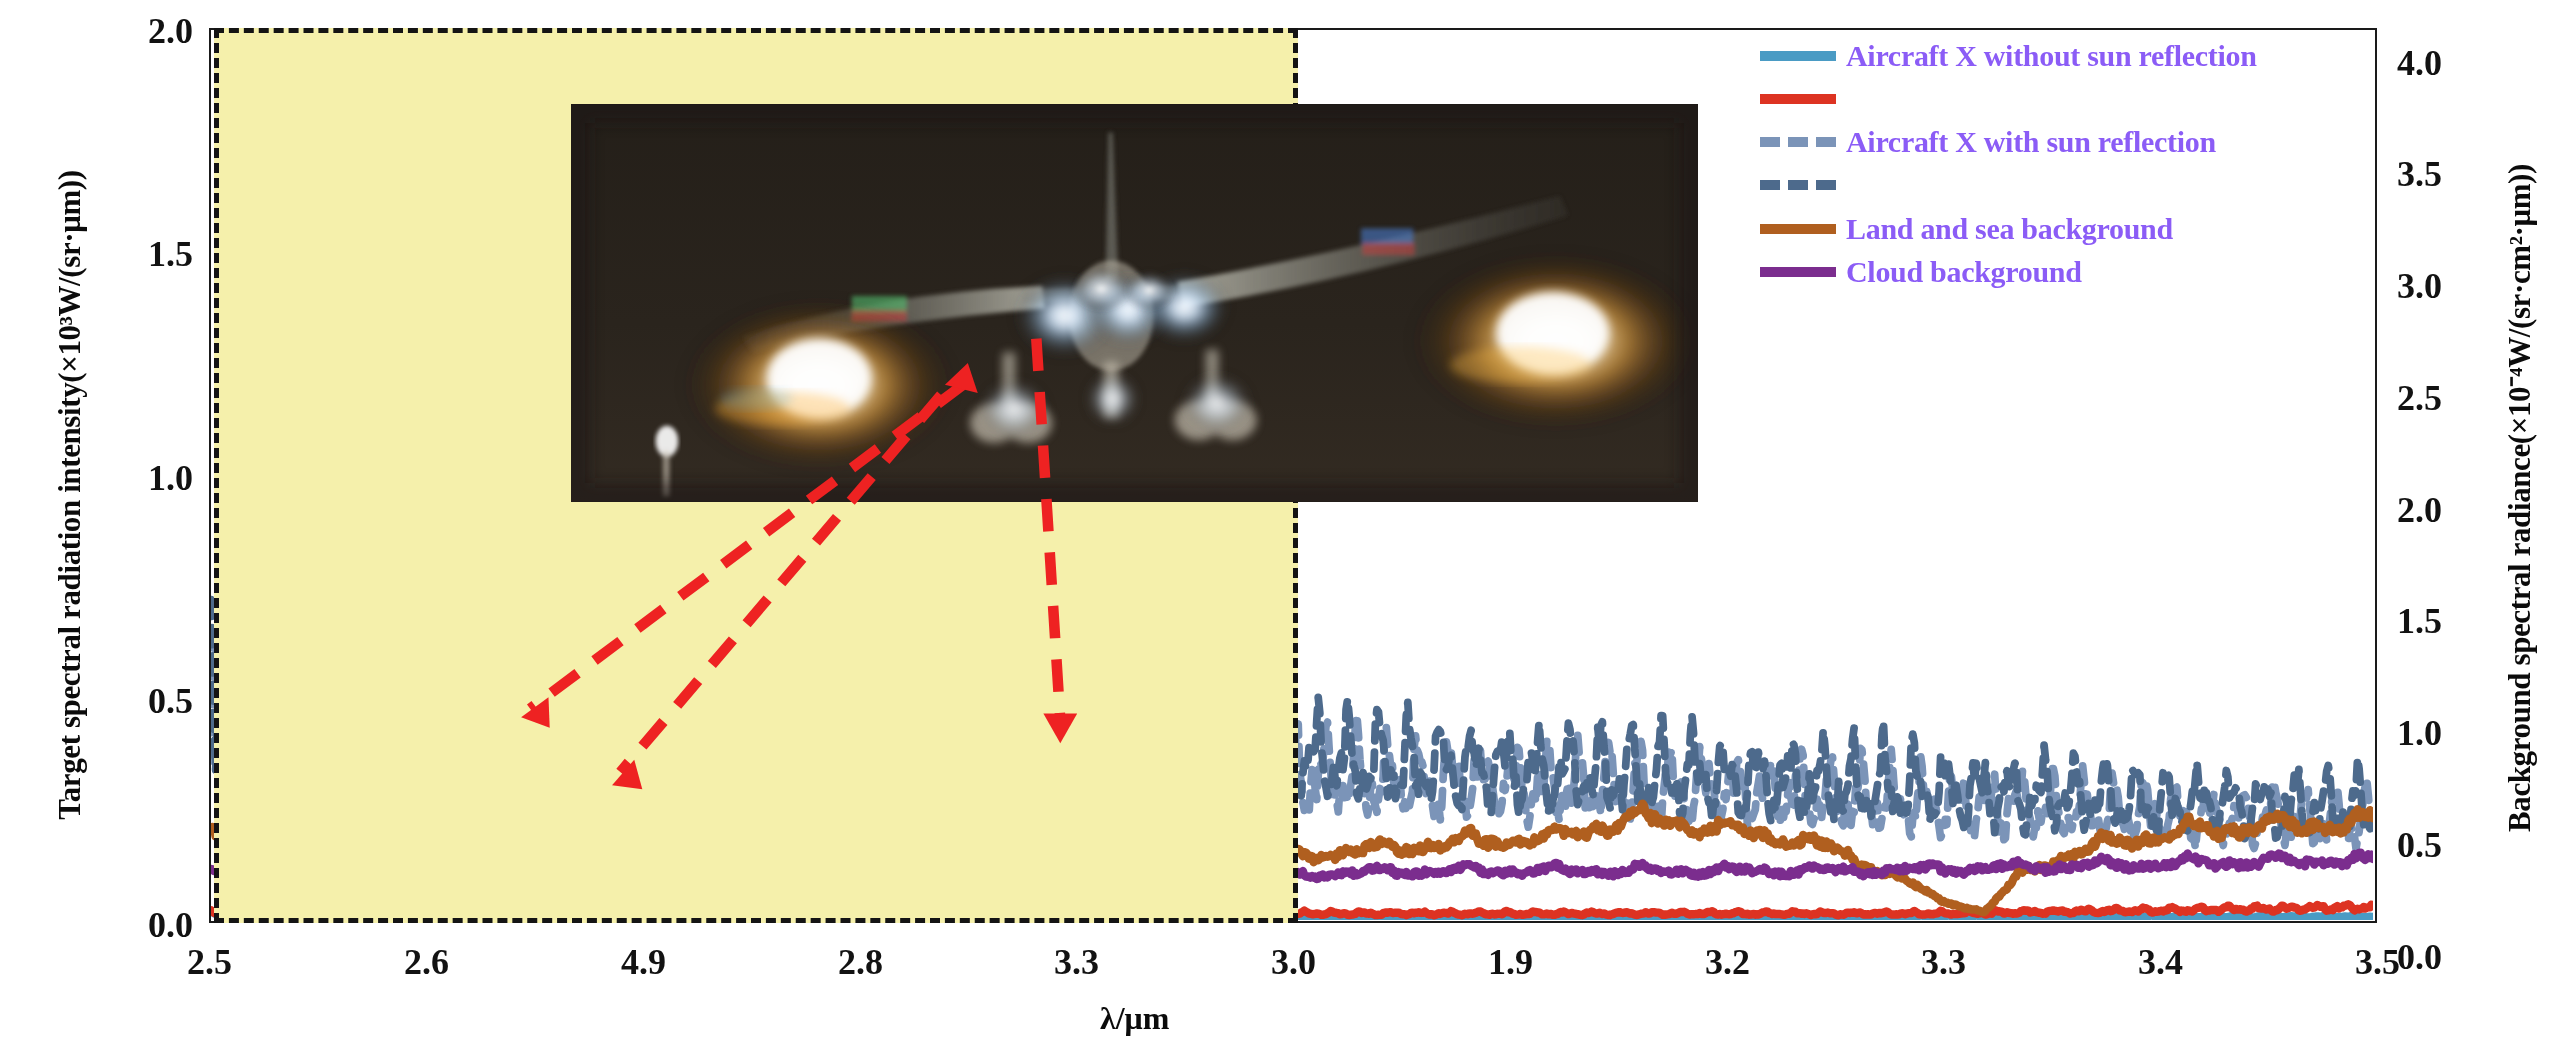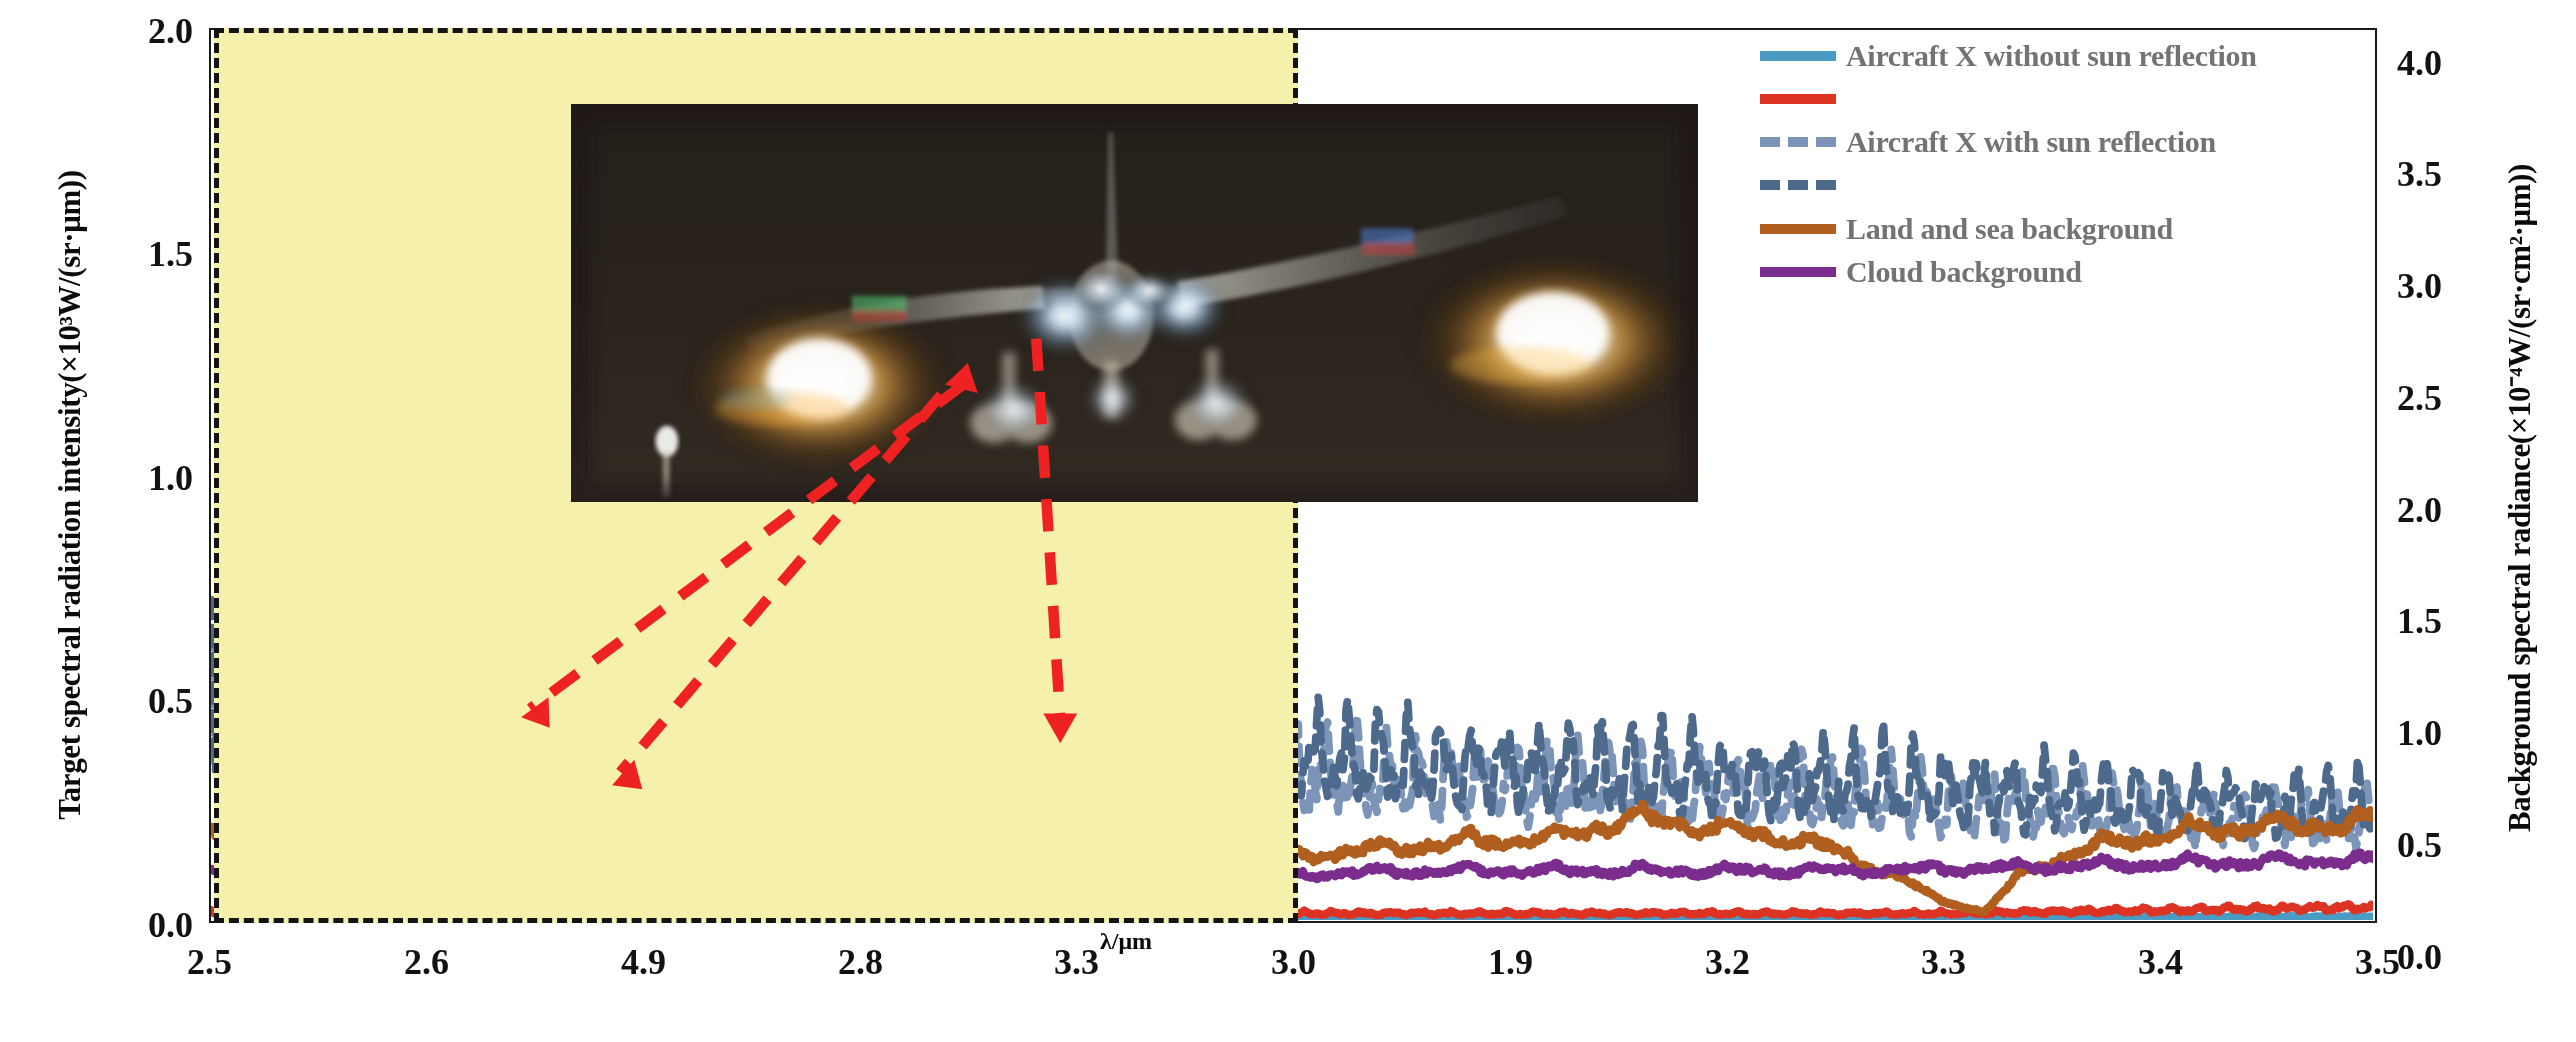--- a/index.html
+++ b/index.html
@@ -12,21 +12,21 @@
     font-size:31px;letter-spacing:-0.4px;
   }
   #y-left-title{
     left:-367px;top:477px;width:874px;text-align:center;
     transform:rotate(-90deg);transform-origin:50% 50%;
   }
   #y-right-title{
     left:2081px;top:477px;width:874px;text-align:center;
     transform:rotate(-90deg);transform-origin:50% 50%;
   }
-  #x-title{position:absolute;left:1100px;top:928px;font-size:24px;font-weight:bold;color:#0b0b0b;}
+  #x-title{position:absolute;left:1100px;top:1000px;font-size:32px;font-weight:bold;color:#0b0b0b;}
 
   
   .tick{position:absolute;font-size:36px;font-weight:bold;color:#121212;}
   .ytick-l{right:2383px;text-align:right;width:155px;}
   .ytick-r{left:2397px;text-align:left;width:155px;margin-top:32px;}
   .xtick{width:113px;text-align:center;top:941px;}
 
   
   #plot{
     position:absolute;left:209px;top:28px;width:2168px;height:895px;
@@ -43,21 +43,21 @@
   
   #inset{
     position:absolute;left:571px;top:104px;width:1127px;height:398px;
     overflow:hidden;background:#000;
   }
 
   
   #legend{position:absolute;left:1760px;top:37px;}
   .leg-row{display:flex;align-items:center;height:37px;margin-bottom:6.3px;}
   .leg-swatch{width:76px;height:0;margin-right:10px;flex:0 0 76px;}
-  .leg-label{font-size:30px;font-weight:bold;color:#737373;white-space:nowrap;letter-spacing:-0.3px;}
+  .leg-label{font-size:30px;font-weight:bold;color:#8b5cf6;white-space:nowrap;letter-spacing:-0.3px;}
 </style>
 </head>
 <body>
 
 <div id="root">
 
   <div class="axis-title" id="y-left-title">Target spectral radiation intensity(×10³W/(sr·μm))</div>
 
   <div class="axis-title" id="y-right-title">Background spectral radiance(×10⁻⁴W/(sr·cm²·μm))</div>
 

